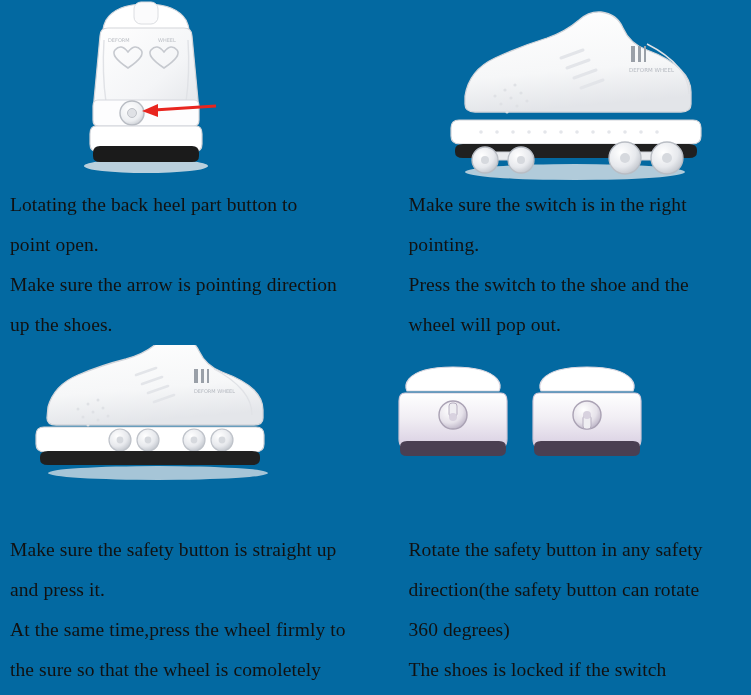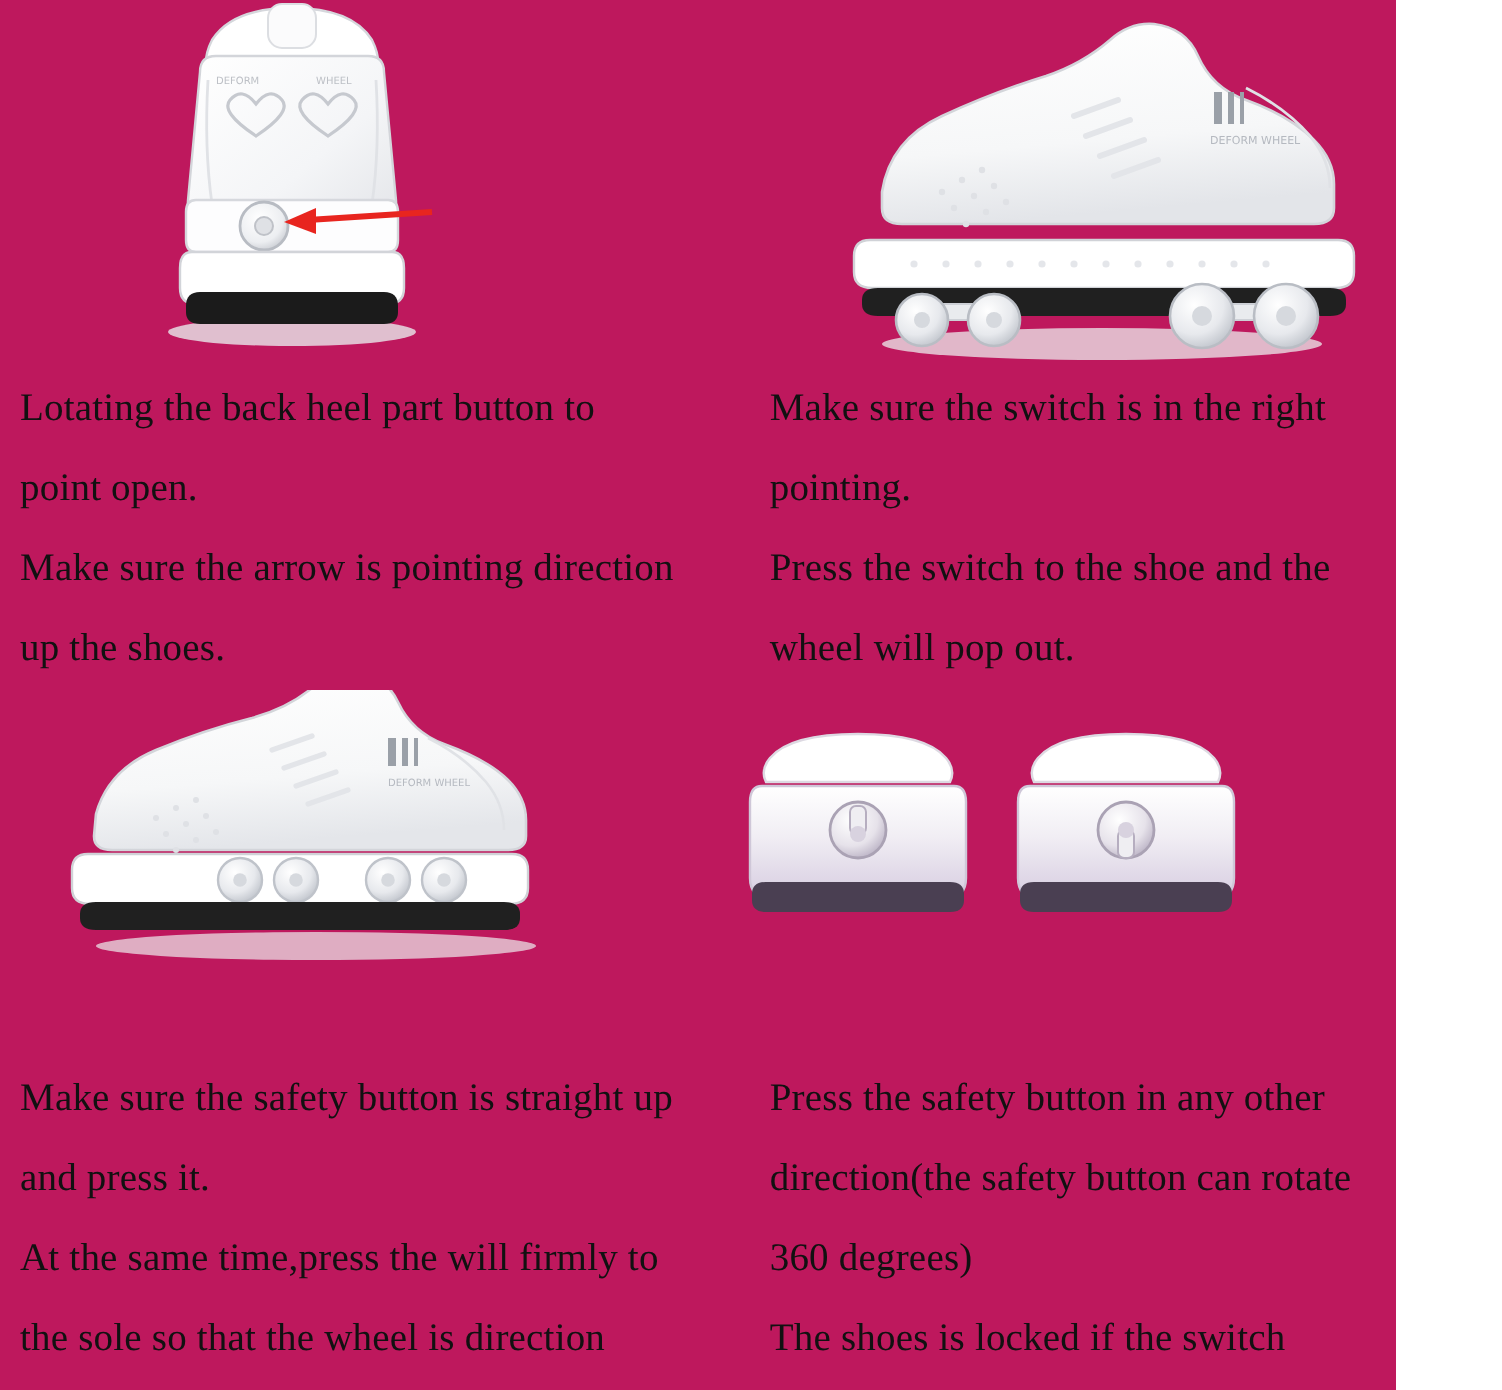--- a/index.html
+++ b/index.html
@@ -9,23 +9,23 @@
   }
   body {
     width: 751px;
     height: 695px;
     font-family: "Liberation Serif", serif;
     color: #111111;
     overflow: hidden;
   }
   .page {
     position: relative;
-    width: 698px;
+    width: 751px;
     height: 695px;
-    background: #be185d;
+    background: #0369a1;
   }
   .grid {
     display: grid;
     grid-template-columns: 1fr 1fr;
     grid-template-rows: auto auto;
     column-gap: 18px;
     row-gap: 0px;
     padding: 0 8px;
     box-sizing: border-box;
   }
@@ -266,22 +266,22 @@
               <circle cx="214" cy="95" r="3.4" fill="#d6d9de"></circle>
             </g>
 
             <path d="M40 106 l204 0 q8 0 8 6 l0 2 q0 6 -8 6 l-204 0 q-8 0 -8 -6 l0 -2 q0 -6 8 -6 z" fill="#202020"></path>
           </svg>
         </div>
       </div>
       <div class="caption">
         <div class="line">Make sure the safety button is straight up</div>
         <div class="line">and press it.</div>
-        <div class="line">At the same time,press the will firmly to</div>
-        <div class="line">the sole so that the wheel is direction</div>
+        <div class="line">At the same time,press the wheel firmly to</div>
+        <div class="line">the sure so that the wheel is comoletely</div>
         <div class="line">stuck in the slot.</div>
       </div>
     </div>
 
     <div class="cell cell-br">
       <div class="figure">
         <div class="shoe-wrap">
           <svg width="360" height="185" viewBox="0 0 360 185">
             <defs>
               <linearGradient id="gHeel" x1="0" y1="0" x2="0" y2="1">
@@ -310,21 +310,21 @@
               <path d="M154 48 l96 0 q6 0 6 8 l0 38 q0 10 -10 10 l-88 0 q-10 0 -10 -10 l0 -38 q0 -8 6 -8 z" fill="url(#gHeel)" stroke="#cfc7d8" stroke-width="1.2"></path>
               <circle cx="202" cy="70" r="14" fill="url(#gBtn2)" stroke="#aaa2b4" stroke-width="1.4"></circle>
               <rect x="198" y="70" width="8" height="14" rx="3" fill="#efeef2" stroke="#b6aec0" stroke-width="1"></rect>
               <circle cx="202" cy="70" r="4" fill="#d8d2df"></circle>
               <path d="M156 96 l92 0 q7 0 7 6 l0 3 q0 6 -7 6 l-92 0 q-7 0 -7 -6 l0 -3 q0 -6 7 -6 z" fill="#4a3f52"></path>
             </g>
           </svg>
         </div>
       </div>
       <div class="caption">
-        <div class="line">Press the safety button in any other</div>
+        <div class="line">Rotate the safety button in any safety</div>
         <div class="line">direction(the safety button can rotate</div>
         <div class="line">360 degrees)</div>
         <div class="line">The shoes is locked if the switch</div>
         <div class="line">button is not upright.</div>
       </div>
     </div>
 
   </div>
 </div>
 

